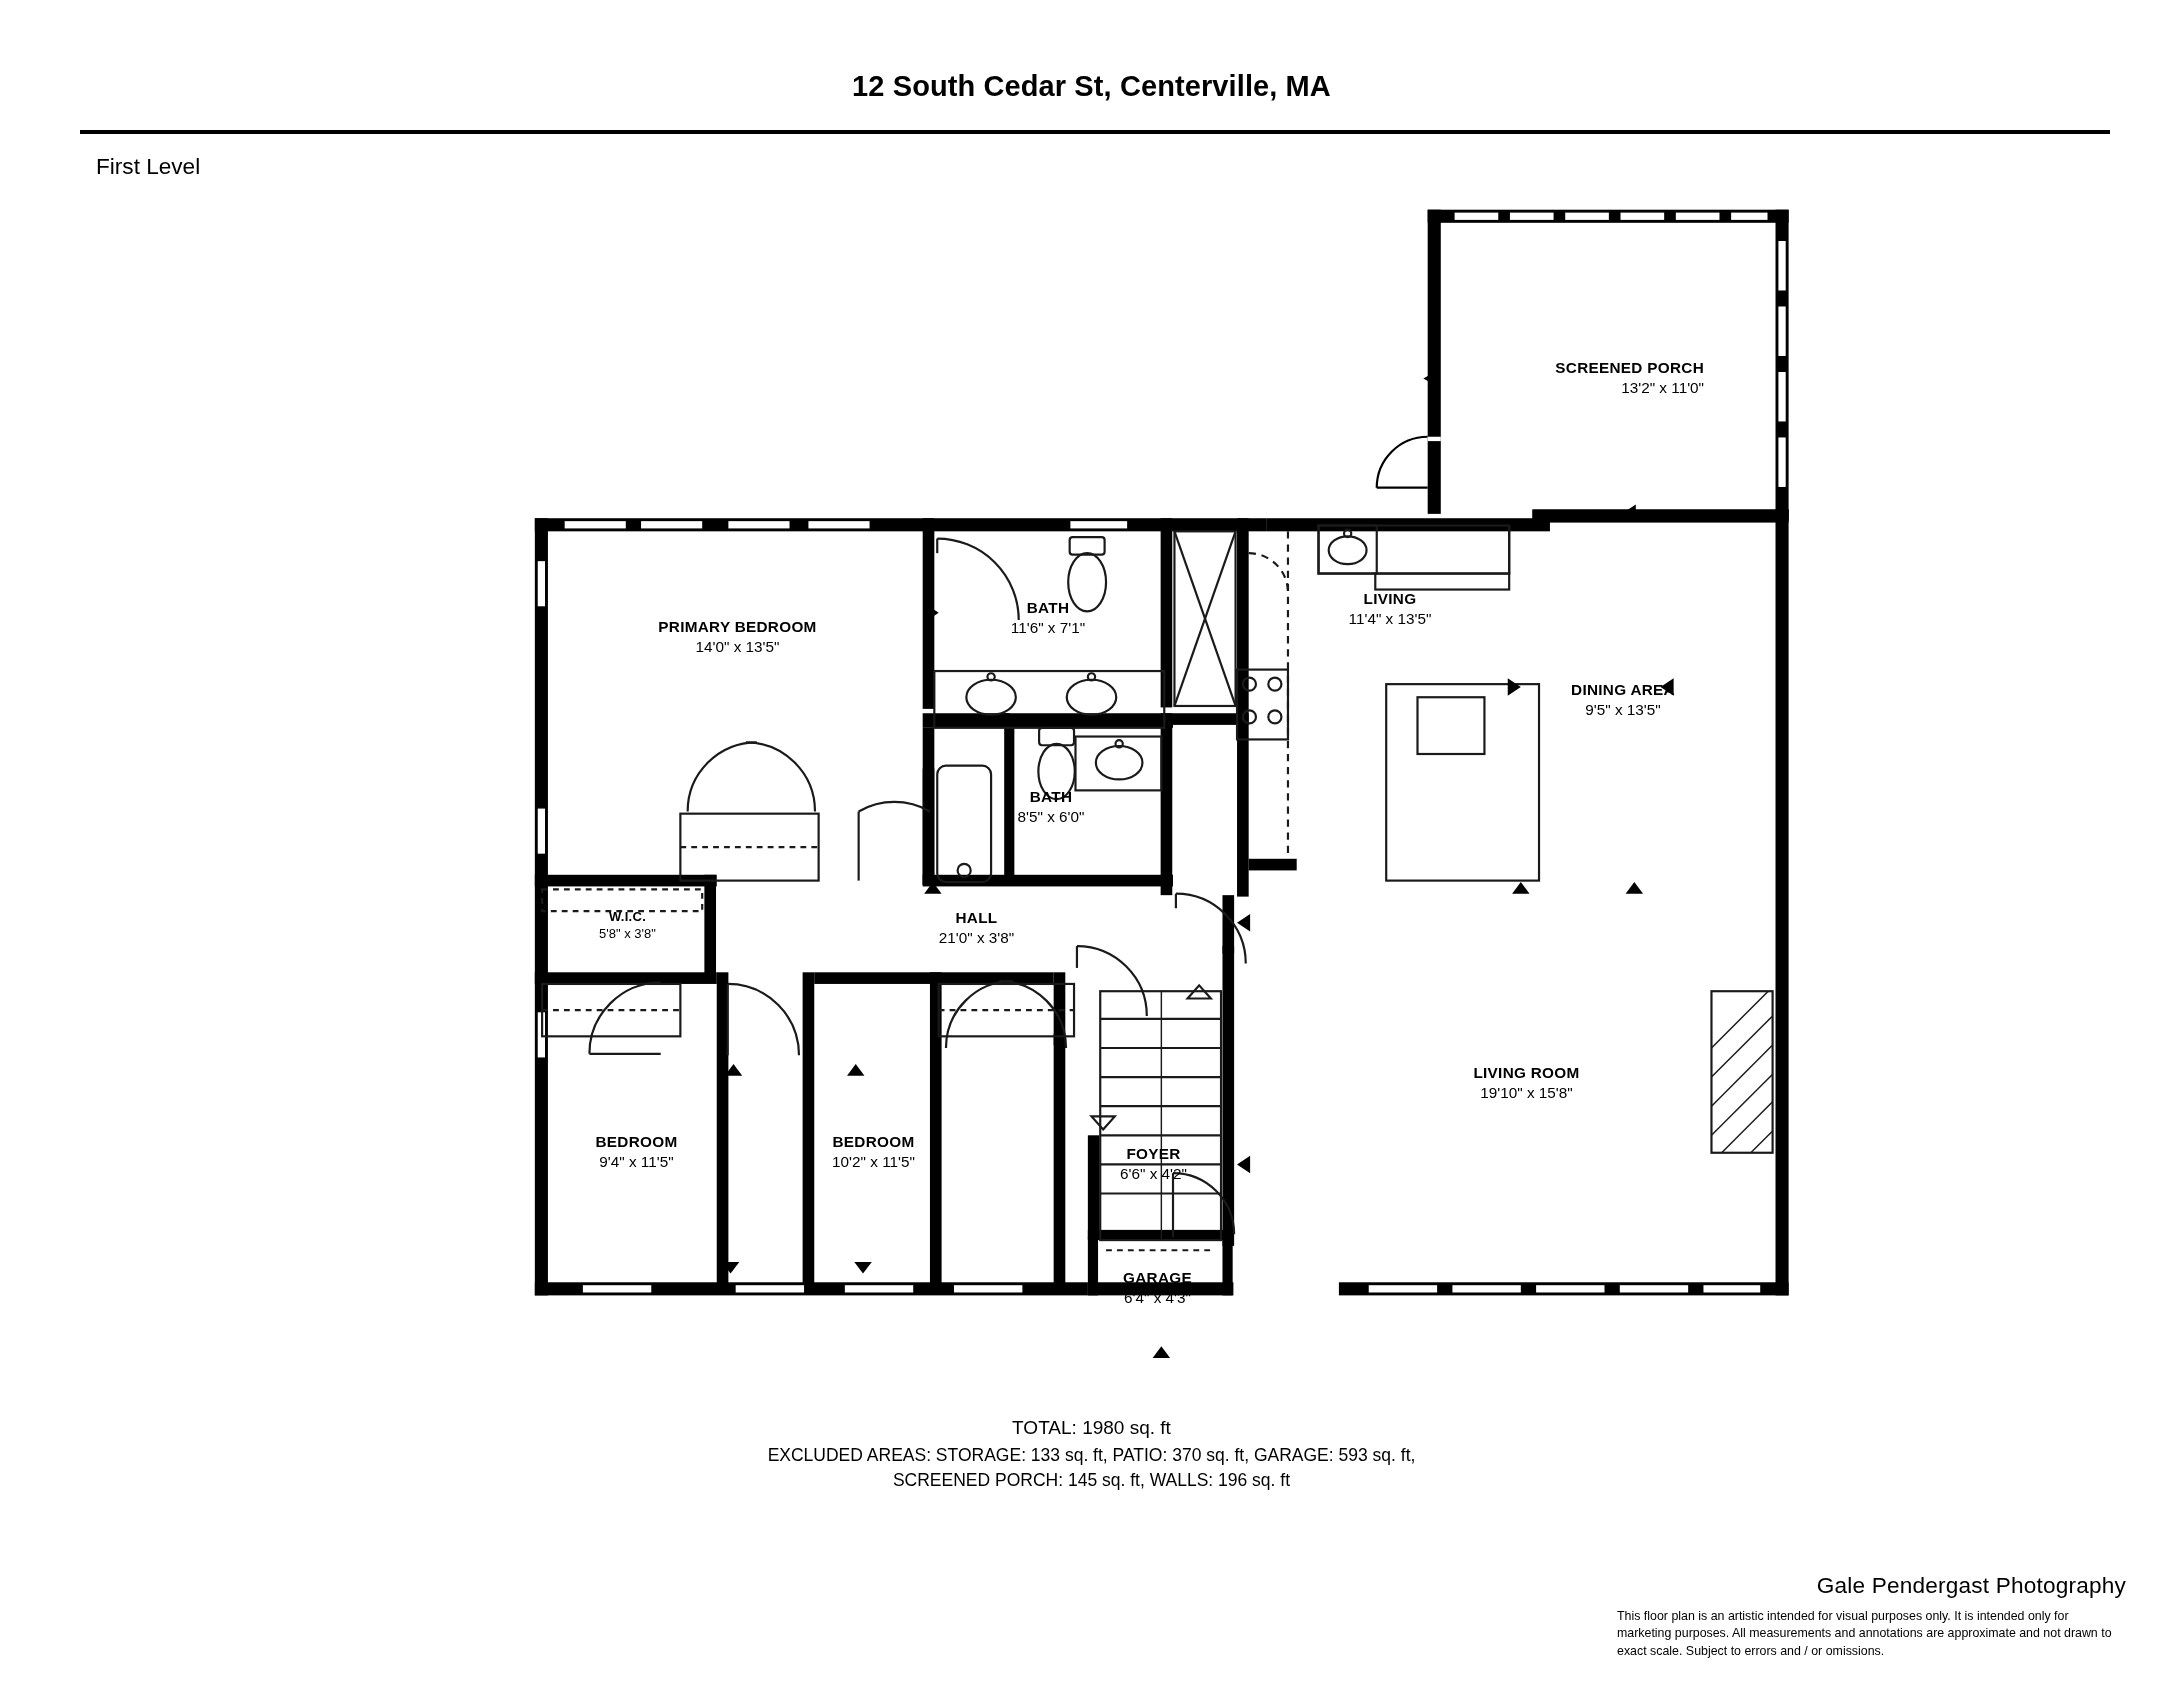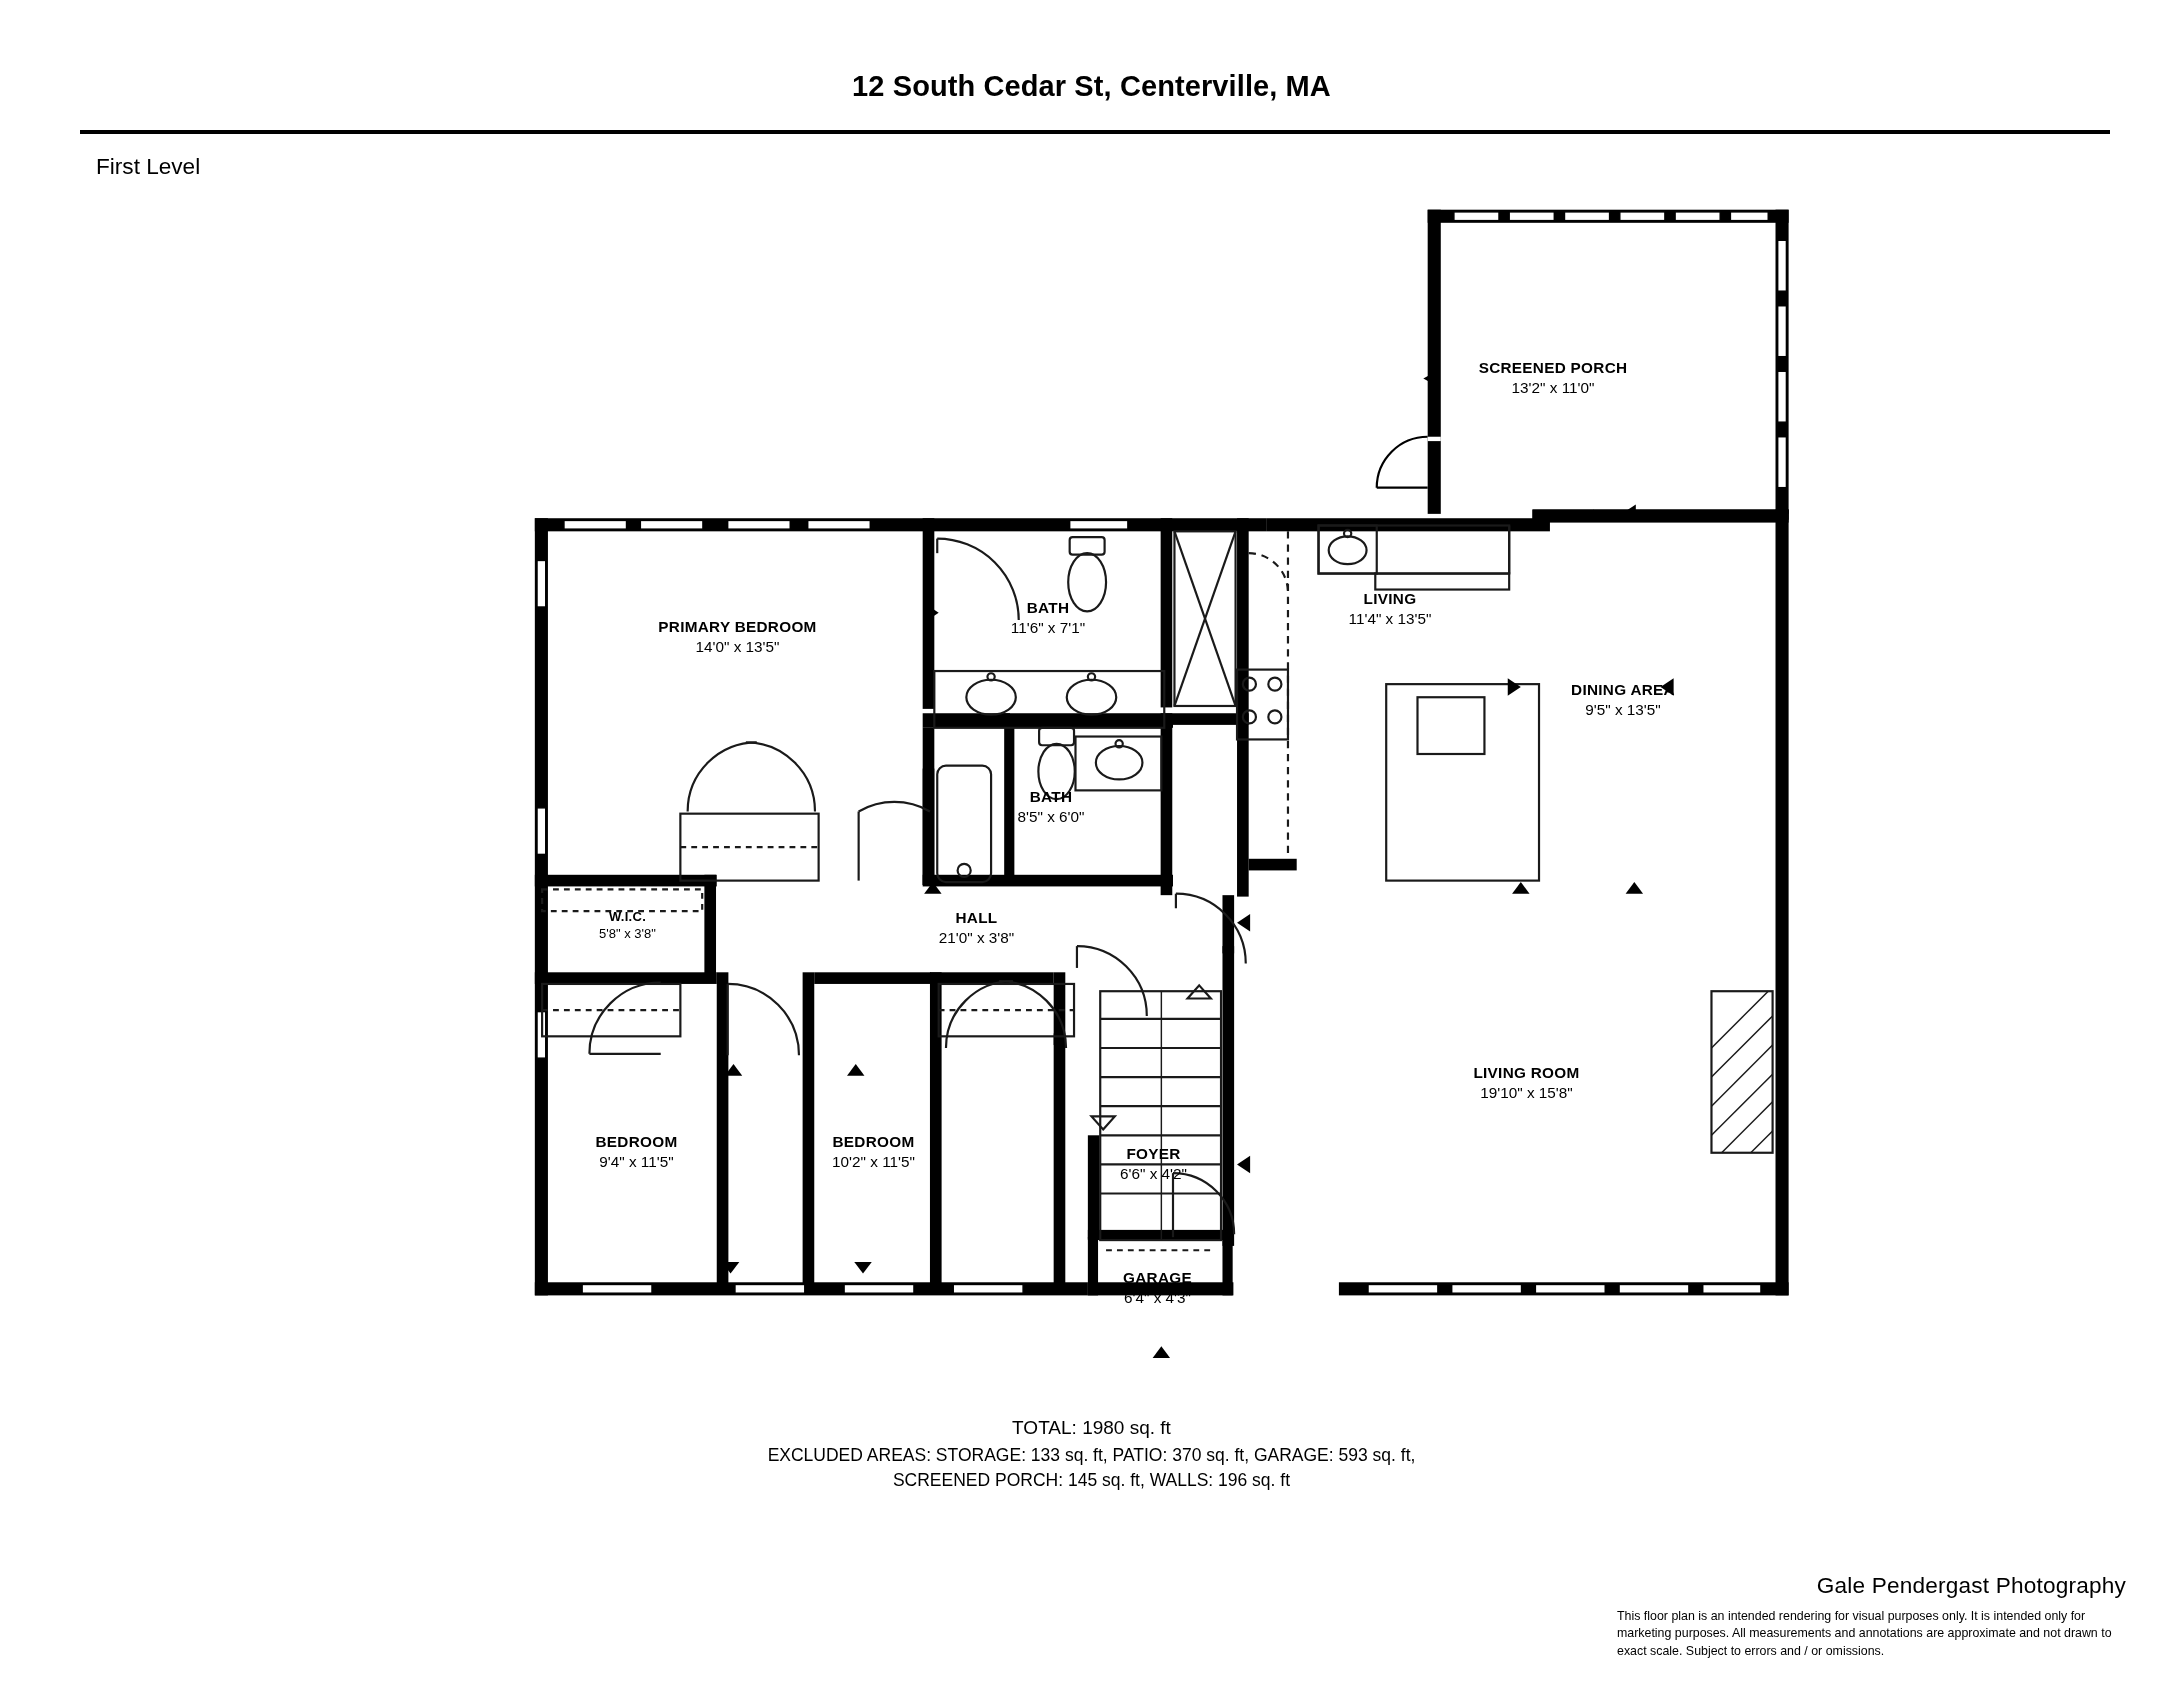--- a/index.html
+++ b/index.html
@@ -387,21 +387,21 @@
     <polygon points="1186,1750 1174,1734 1198,1734"></polygon>
     <polygon points="1004,1750 992,1734 1016,1734"></polygon>
     <polygon points="1700,1268 1718,1280 1718,1256"></polygon>
     <polygon points="1700,1600 1718,1612 1718,1588"></polygon>
     <polygon points="1596,1850 1608,1866 1584,1866"></polygon>
     <polygon points="2230,705 2248,717 2248,693"></polygon>
     <polygon points="1290,842 1272,854 1272,830"></polygon>
   </g>
 </svg>
 
-<div class="room-label" style="top:358px; left:1451px; width:204px;">
+<div class="room-label" style="top:358px; left:1500px; width:204px;text-align:right;">
   <span class="rname">SCREENED PORCH</span>
   <span class="rdim">13'2" x 11'0"</span>
 </div>
 
 <div class="room-label" style="top:617px; left:541px; width:393px;">
   <span class="rname">PRIMARY BEDROOM</span>
   <span class="rdim">14'0" x 13'5"</span>
 </div>
 
 <div class="room-label" style="top:598px; left:946px; width:204px;">
@@ -460,15 +460,15 @@
 </div>
 
 <div id="totals">
   <span class="t-main">TOTAL: 1980 sq. ft</span>
   <span class="t-line">EXCLUDED AREAS: STORAGE: 133 sq. ft, PATIO: 370 sq. ft, GARAGE: 593 sq. ft,</span>
   <span class="t-line">SCREENED PORCH: 145 sq. ft, WALLS: 196 sq. ft</span>
 </div>
 
 <div id="credit">
   <div id="credit-name">Gale Pendergast Photography</div>
-  <div id="credit-disclaimer">This floor plan is an intended rendering for visual purposes only. It is intended only for marketing purposes. All measurements and annotations are approximate and not drawn to exact scale. Subject to errors and / or omissions.</div>
+  <div id="credit-disclaimer">This floor plan is an artistic intended for visual purposes only. It is intended only for marketing purposes. All measurements and annotations are approximate and not drawn to exact scale. Subject to errors and / or omissions.</div>
 </div>
 
 
 </body></html>

